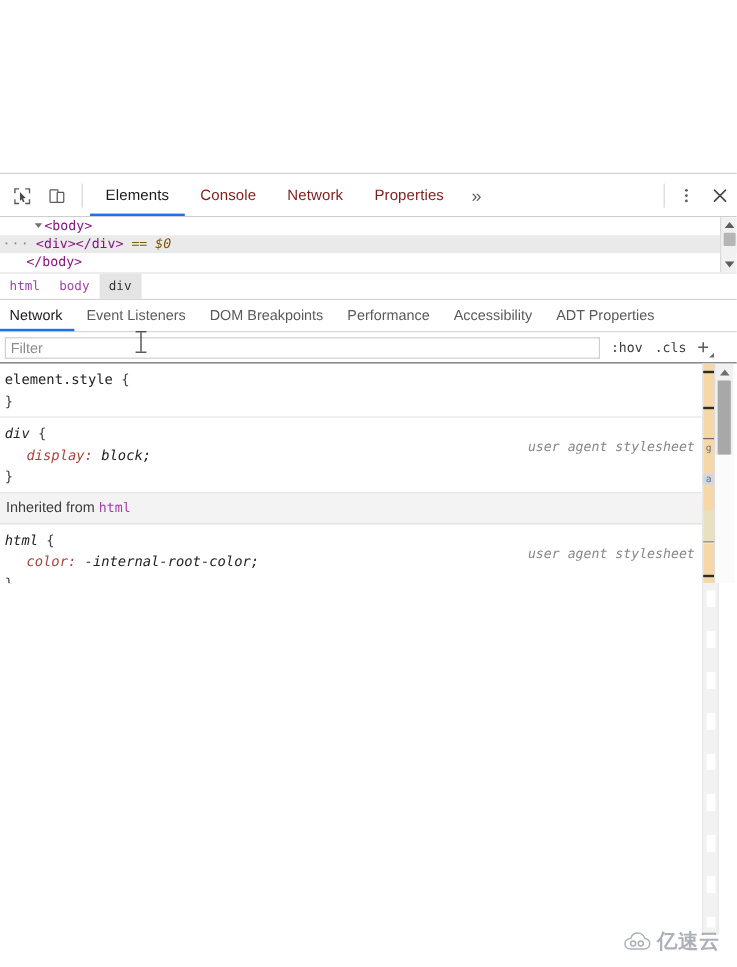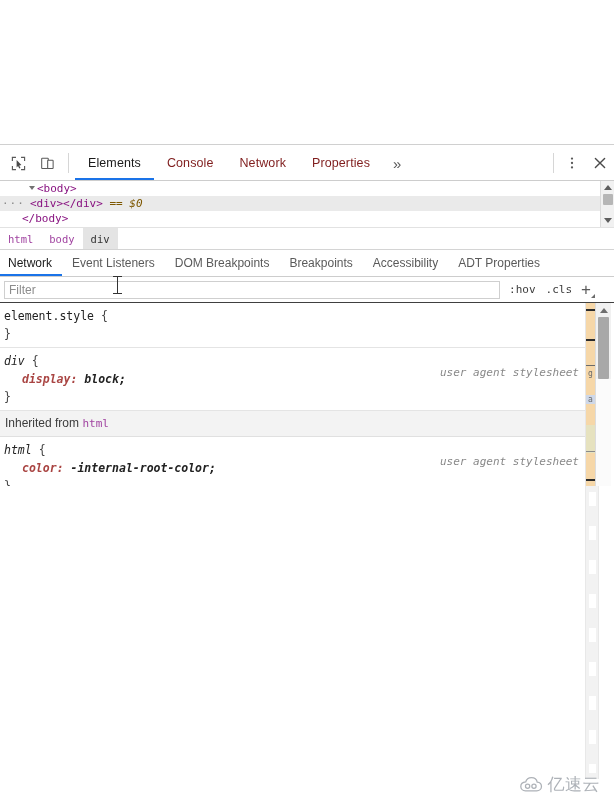--- a/index.html
+++ b/index.html
@@ -305,21 +305,21 @@
   .rule .origin {
     position: absolute;
     right: 6px;
     top: 16px;
     font-style: italic;
     color: #888888;
     font-size: 11px;
   }
   .selector { font-style: italic; color: #222222; }
   .selector.plain { font-style: normal; }
-  .prop-line { padding-left: 18px; font-weight: bold; }
+  .prop-line { padding-left: 18px; }
   .prop-name { color: #a94442; font-style: italic; }
   .prop-val  { color: #222222; font-style: italic; }
   .inherited-bar {
     background: #f3f3f3;
     border-bottom: 1px solid #e0e0e0;
     font-family: "Liberation Sans", sans-serif;
     font-size: 12px;
     color: #3c3c3c;
     padding: 4px 0 4px 5px;
     line-height: 16px;
@@ -441,20 +441,21 @@
     display: flex;
     align-items: center;
     gap: 4px;
     opacity: 0.72;
   }
   #watermark .wm-text {
     font-family: "DejaVu Sans", sans-serif;
     font-size: 17px;
     color: #8e949c;
     letter-spacing: 0.5px;
+    font-weight: bold;
   }
   #watermark svg { display: block; }
 
   
   .caret-cursor {
     position: absolute;
     left: 113px;
     top: 276px;
     width: 9px;
     height: 18px;
@@ -570,21 +571,21 @@
     <div class="side-tab active">
         <span>Network</span>
       </div>
     <div class="side-tab">
         <span>Event Listeners</span>
       </div>
     <div class="side-tab">
         <span>DOM Breakpoints</span>
       </div>
     <div class="side-tab">
-        <span>Breakpoints</span>
+        <span>Performance</span>
       </div>
     <div class="side-tab">
         <span>Accessibility</span>
       </div>
     <div class="side-tab">
         <span>ADT Properties</span>
       </div>
   </div>
 
   <div class="filter-bar">

